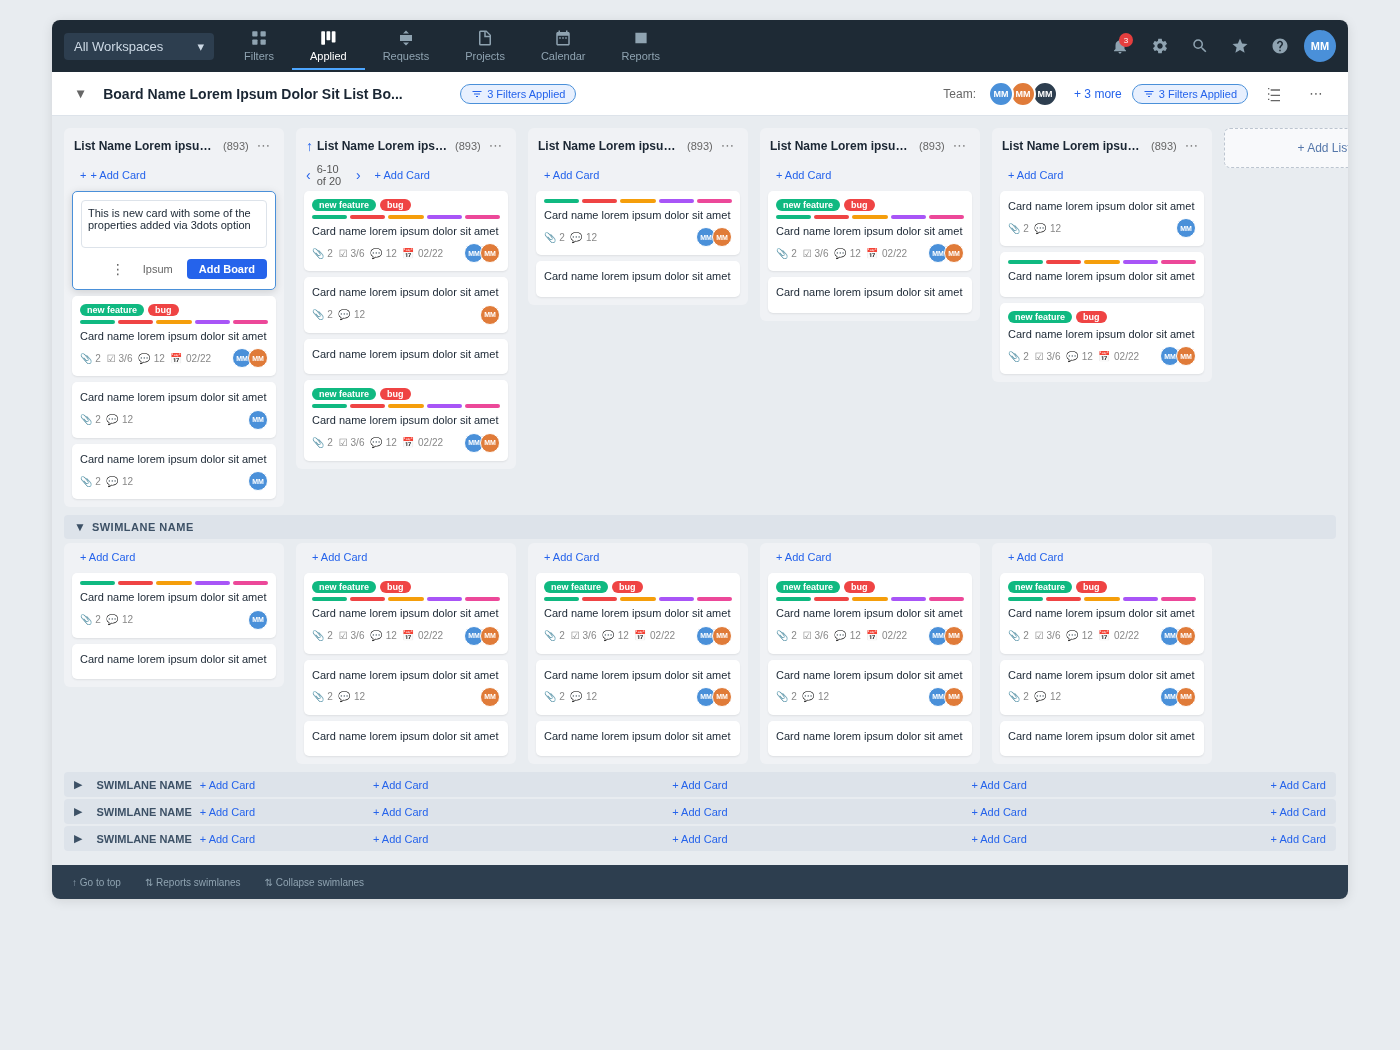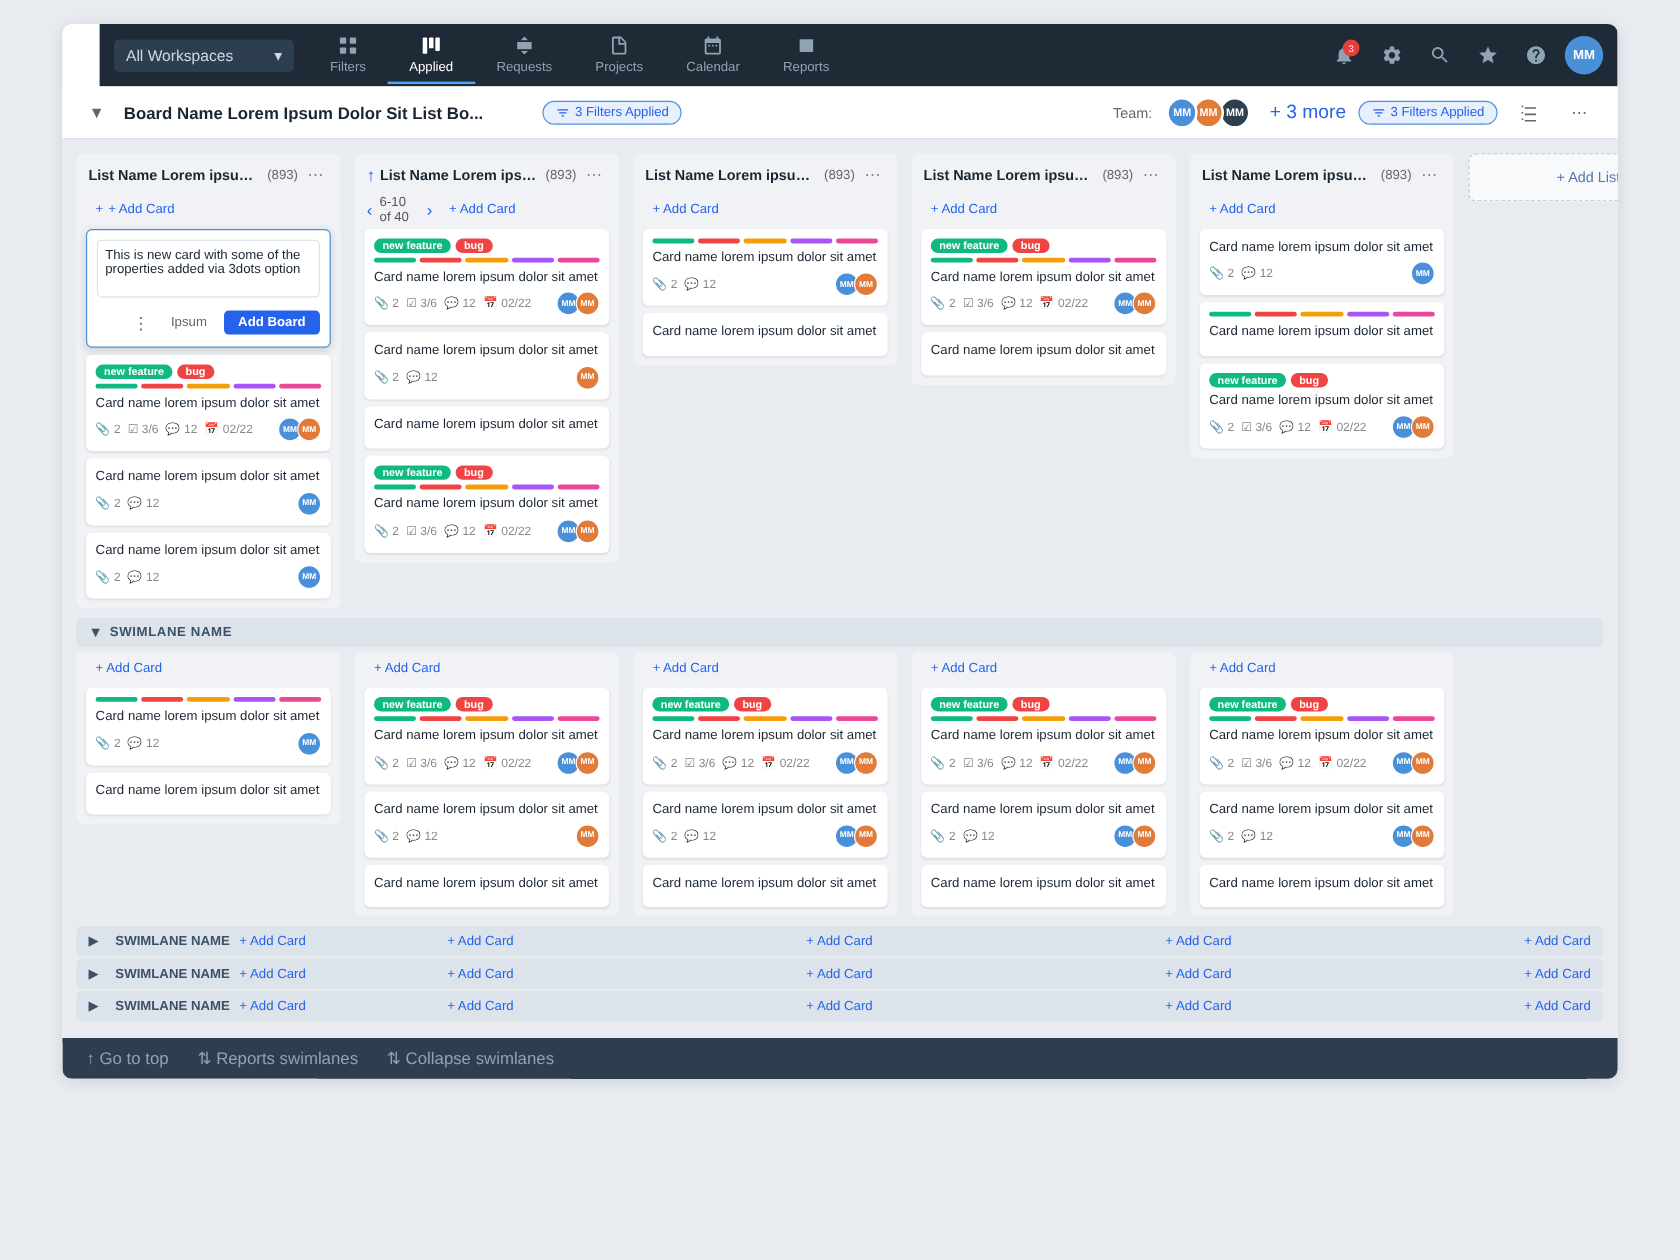--- a/index.html
+++ b/index.html
@@ -1,39 +1,39 @@
 <!DOCTYPE html>
 <html><head>
   <meta charset="utf-8">
   <style>
     * { box-sizing: border-box; margin: 0; padding: 0; }
     body { background: #e8ecf0; font-family: -apple-system, BlinkMacSystemFont, 'Segoe UI', sans-serif; font-size: 12px; color: #333; }
 
     
-    .top-nav { background: #1e2a35; display: flex; align-items: center; height: 52px; padding: 0 12px; gap: 4px; margin-left: 31px; }
+    .top-nav { background: #1e2a35; display: flex; align-items: center; height: 52px; padding: 0 12px; gap: 4px; }
     .workspace-selector { background: #2d3e4f; border: none; color: #cdd9e5; padding: 6px 10px; border-radius: 4px; display: flex; align-items: center; gap: 6px; cursor: pointer; font-size: 13px; min-width: 150px; justify-content: space-between; }
     .nav-items { display: flex; align-items: center; gap: 0; margin-left: 8px; }
     .nav-item { color: #8fa3b1; display: flex; flex-direction: column; align-items: center; padding: 6px 18px; cursor: pointer; font-size: 11px; gap: 3px; border-bottom: 2px solid transparent; text-decoration: none; }
     .nav-item.active { color: #fff; border-bottom: 2px solid #4da6ff; }
     .nav-item svg { width: 18px; height: 18px; }
     .nav-right { margin-left: auto; display: flex; align-items: center; gap: 8px; }
     .nav-icon-btn { background: none; border: none; color: #8fa3b1; cursor: pointer; width: 32px; height: 32px; display: flex; align-items: center; justify-content: center; border-radius: 4px; position: relative; }
     .badge { position: absolute; top: 3px; right: 3px; background: #e53e3e; color: #fff; border-radius: 50%; width: 14px; height: 14px; font-size: 8px; display: flex; align-items: center; justify-content: center; }
     .avatar-btn { width: 32px; height: 32px; border-radius: 50%; background: #4a90d9; color: #fff; border: none; cursor: pointer; font-size: 11px; font-weight: bold; display: flex; align-items: center; justify-content: center; }
 
     
     .board-header { background: #fff; display: flex; align-items: center; padding: 0 16px; height: 44px; border-bottom: 1px solid #dde3ea; gap: 10px; }
     .board-collapse-btn { background: none; border: none; color: #666; cursor: pointer; padding: 2px 6px; }
     .board-title { font-size: 14px; font-weight: 600; color: #1a2633; flex: 1; white-space: nowrap; overflow: hidden; text-overflow: ellipsis; }
     .filter-badge { background: #e8f0fe; border: 1px solid #4a90d9; color: #2563eb; border-radius: 12px; padding: 3px 10px; font-size: 11px; display: flex; align-items: center; gap: 4px; cursor: pointer; }
     .filter-badge svg { width: 12px; height: 12px; }
     .team-avatars { display: flex; align-items: center; gap: -4px; margin-left: auto; }
     .team-label { color: #666; font-size: 12px; margin-right: 6px; }
     .team-avatar { width: 26px; height: 26px; border-radius: 50%; border: 2px solid #fff; display: flex; align-items: center; justify-content: center; font-size: 9px; font-weight: bold; color: #fff; margin-left: -4px; }
-    .more-link { color: #2563eb; font-size: 16px; margin-left: 6px; cursor: pointer; }
+    .more-link { color: #2563eb; font-size: 12px; margin-left: 6px; cursor: pointer; }
     .board-right-filter { background: #e8f0fe; border: 1px solid #4a90d9; color: #2563eb; border-radius: 12px; padding: 3px 10px; font-size: 11px; display: flex; align-items: center; gap: 4px; cursor: pointer; }
     .board-lists-row { display: flex; gap: 12px; align-items: flex-start; }
 
     
     .list-container { background: #f0f2f5; border-radius: 6px; width: 220px; min-width: 220px; flex-shrink: 0; }
     .list-header { display: flex; align-items: center; padding: 8px 10px 6px; gap: 4px; }
     .list-title { font-size: 12px; font-weight: 600; color: #1a2633; flex: 1; white-space: nowrap; overflow: hidden; text-overflow: ellipsis; }
     .list-count { color: #666; font-size: 11px; }
     .list-menu-btn { background: none; border: none; color: #888; cursor: pointer; padding: 2px 4px; }
     .add-card-btn { display: flex; align-items: center; gap: 4px; color: #2563eb; font-size: 11px; background: none; border: none; cursor: pointer; padding: 4px 8px; width: 100%; }
@@ -60,21 +60,21 @@
     .collapsed-add-card { background: none; border: none; color: #2563eb; font-size: 11px; cursor: pointer; margin-left: auto; }
 
     
     .card-editor { background: #fff; border: 1px solid #4a90d9; border-radius: 5px; padding: 8px; box-shadow: 0 2px 8px rgba(0,0,0,0.15); }
     .card-editor textarea { width: 100%; border: 1px solid #dde3ea; border-radius: 4px; padding: 6px; font-size: 11px; resize: none; min-height: 48px; color: #1a2633; font-family: inherit; outline: none; }
     .card-editor-actions { display: flex; gap: 6px; margin-top: 6px; justify-content: flex-end; align-items: center; }
     .cancel-btn { background: none; border: none; color: #666; cursor: pointer; font-size: 11px; padding: 4px 8px; }
     .add-btn { background: #2563eb; color: #fff; border: none; border-radius: 4px; padding: 4px 12px; font-size: 11px; cursor: pointer; font-weight: 600; }
     .more-actions-btn { background: none; border: none; color: #666; cursor: pointer; font-size: 14px; padding: 4px; }
     .pagination-btn { background: none; border: none; color: #2563eb; cursor: pointer; font-size: 14px; }
-    .footer-item { color: #8fa3b1; font-size: 14px; display: flex; align-items: center; gap: 4px; cursor: pointer; }
+    .footer-item { color: #8fa3b1; font-size: 10px; display: flex; align-items: center; gap: 4px; cursor: pointer; }
 
     .main-wrapper { background: #e8ecf0; min-height: 100vh; display: flex; flex-direction: column; padding: 20px 52px; }
     .app-container { background: #fff; border-radius: 8px; box-shadow: 0 2px 12px rgba(0,0,0,0.1); overflow: hidden; min-height: 820px; }
     .board-area { background: #e8ecf0; padding: 12px; overflow-x: auto; }
 
     .list-add-card-row { padding: 4px 8px 6px; }
 
     .col-bar { display: flex; gap: 3px; margin-bottom: 5px; }
     .col-bar span { height: 4px; flex: 1; border-radius: 2px; }
   </style>
@@ -276,21 +276,21 @@
 
         <div class="list-container">
           <div class="list-header">
             <button class="pagination-btn">↑</button>
             <span class="list-title">List Name Lorem ipsum dolor sit</span>
             <span class="list-count">(893)</span>
             <button class="list-menu-btn">⋯</button>
           </div>
           <div style="padding: 2px 10px 4px; display:flex; align-items:center; gap:6px;">
             <button style="background:none;border:none;cursor:pointer;color:#2563eb;font-size:14px;">‹</button>
-            <span style="font-size:11px;color:#555;">6-10 of 40</span>
+            <span style="font-size:11px;color:#555;">6-10 of 20</span>
             <button style="background:none;border:none;cursor:pointer;color:#2563eb;font-size:14px;">›</button>
             <button class="add-card-btn" style="margin-left:auto">+ Add Card</button>
           </div>
           <div class="list-cards">
             <div class="card">
               <div class="card-tags">
                 <span class="tag feature">new feature</span>
                 <span class="tag bug">bug</span>
               </div>
               <div class="col-bar">

